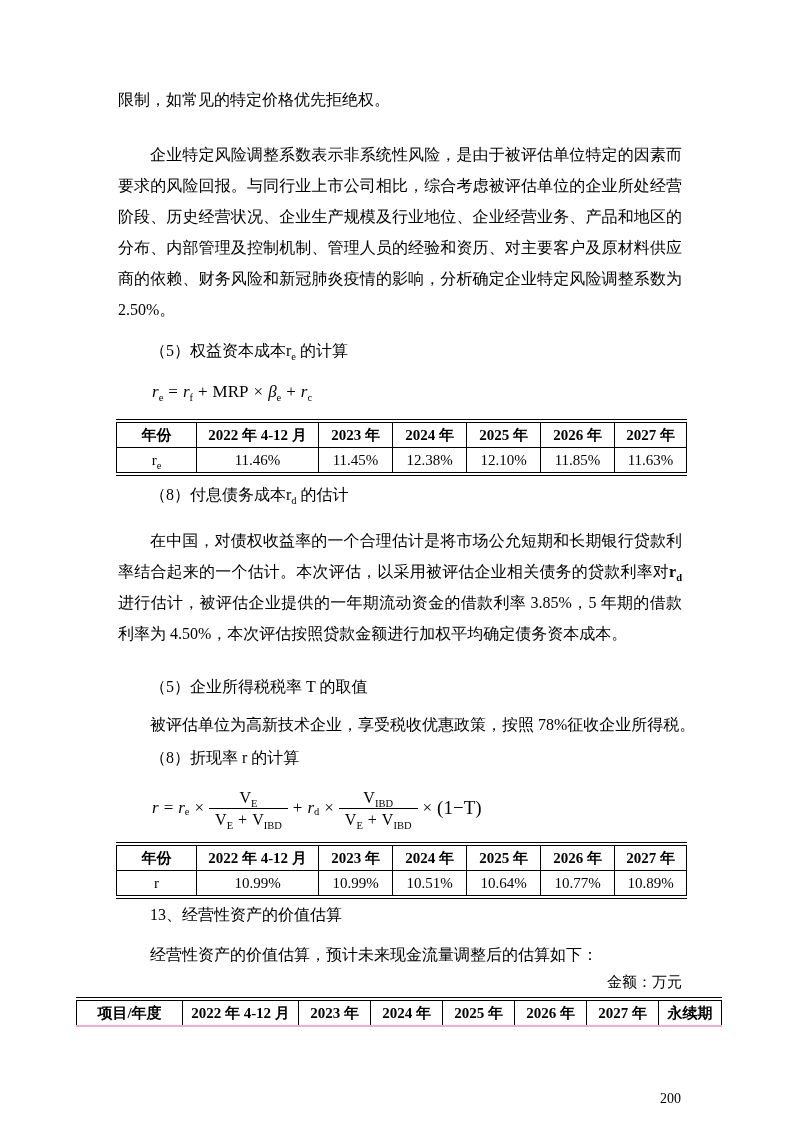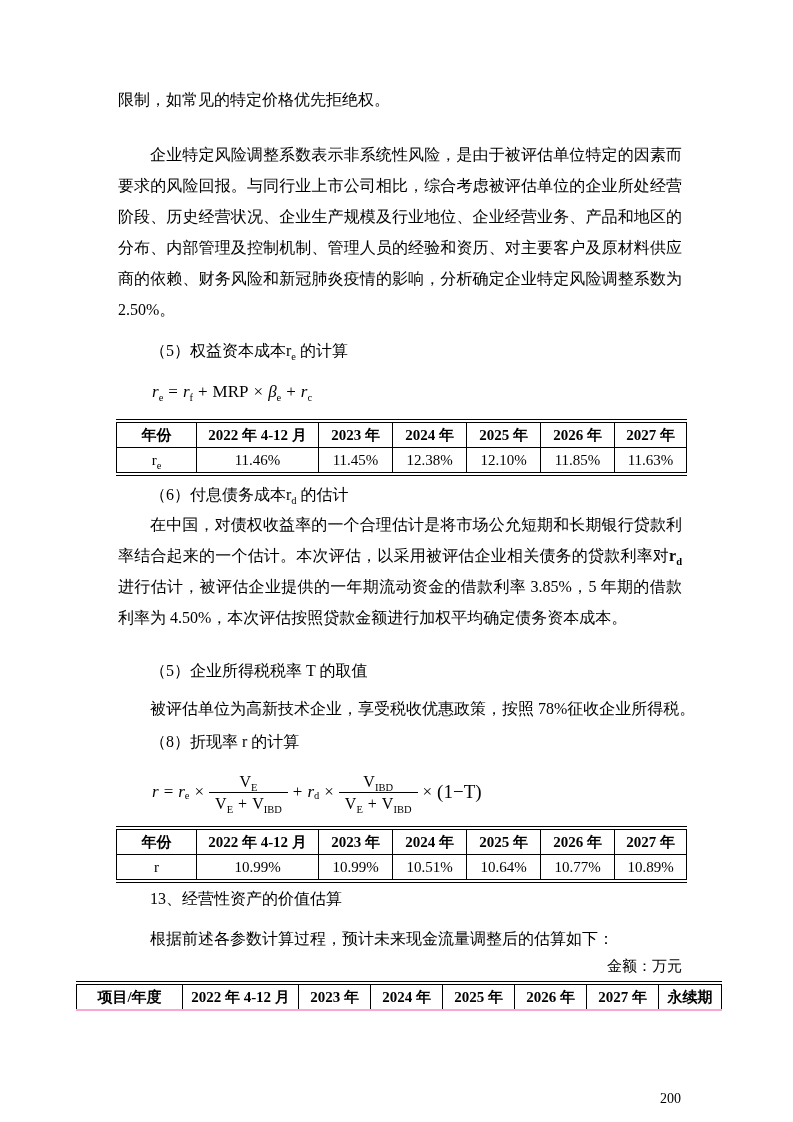--- a/index.html
+++ b/index.html
@@ -29,21 +29,21 @@
     line-height: 20px;
     text-indent: 2em;
     white-space: nowrap;
   }
   .h5 { margin-top: 16px; }
   .h6 { margin-top: 9px; }
   .h7 { margin-top: 28px; }
   .h8 { margin-top: 8px; }
   .h13 { margin-top: 6px; }
   .p2 { margin-top: 24px; }
-  .p3 { margin-top: 4px; }
+  .p3 { margin-top: 20px; }
   .p4 { margin-top: 12px; white-space: nowrap; text-align: left; }
   .p5 { margin-top: 14px; white-space: nowrap; text-align: left; }
   .formula {
     margin-top: 18px;
     margin-left: 34px;
     font-size: 17px;
     line-height: 26px;
   }
   .formula-frac {
     margin-top: 16px;
@@ -140,21 +140,21 @@
         <td>11.46%</td>
         <td>11.45%</td>
         <td>12.38%</td>
         <td>12.10%</td>
         <td>11.85%</td>
         <td>11.63%</td>
       </tr>
     </tbody>
       </table>
 
-    <div class="heading h6"><span>（6）付息债务成本</span><span>r</span><sub class="sb">d</sub><span> 的估计</span></div>
+    <div class="heading h6"><span>（8）付息债务成本</span><span>r</span><sub class="sb">d</sub><span> 的估计</span></div>
 
     <p class="body ind p3"><span>在中国，对债权收益率的一个合理估计是将市场公允短期和长期银行贷款利率结合起来的一个估计。本次评估，以采用被评估企业相关债务的贷款利率对</span><span class="bold-var">r</span><sub class="sb bold-var">d</sub><span>进行估计，被评估企业提供的一年期流动资金的借款利率 3.85%，5 年期的借款利率为 4.50%，本次评估按照贷款金额进行加权平均确定债务资本成本。</span></p>
 
     <div class="heading h7">（5）企业所得税税率 T 的取值</div>
 
     <p class="body ind p4">被评估单位为高新技术企业，享受税收优惠政策，按照 78%征收企业所得税。</p>
 
     <div class="heading h8">（8）折现率 r 的计算</div>
 
     <div class="formula formula-frac">
@@ -206,21 +206,21 @@
         <td>10.51%</td>
         <td>10.64%</td>
         <td>10.77%</td>
         <td>10.89%</td>
       </tr>
     </tbody>
       </table>
 
     <div class="heading h13">13、经营性资产的价值估算</div>
 
-    <p class="body ind p5">根据前述各参数计算过程，预计未来现金流量调整后的估算如下：</p>
+    <p class="body ind p5">经营性资产的价值估算，预计未来现金流量调整后的估算如下：</p>
 
     <div class="unit-note">金额：万元</div>
 
     <table class="data-table t645">
       <colgroup>
         <col style="width:106px">
           <col style="width:116px">
           <col style="width:72px">
           <col style="width:72px">
           <col style="width:72px">

